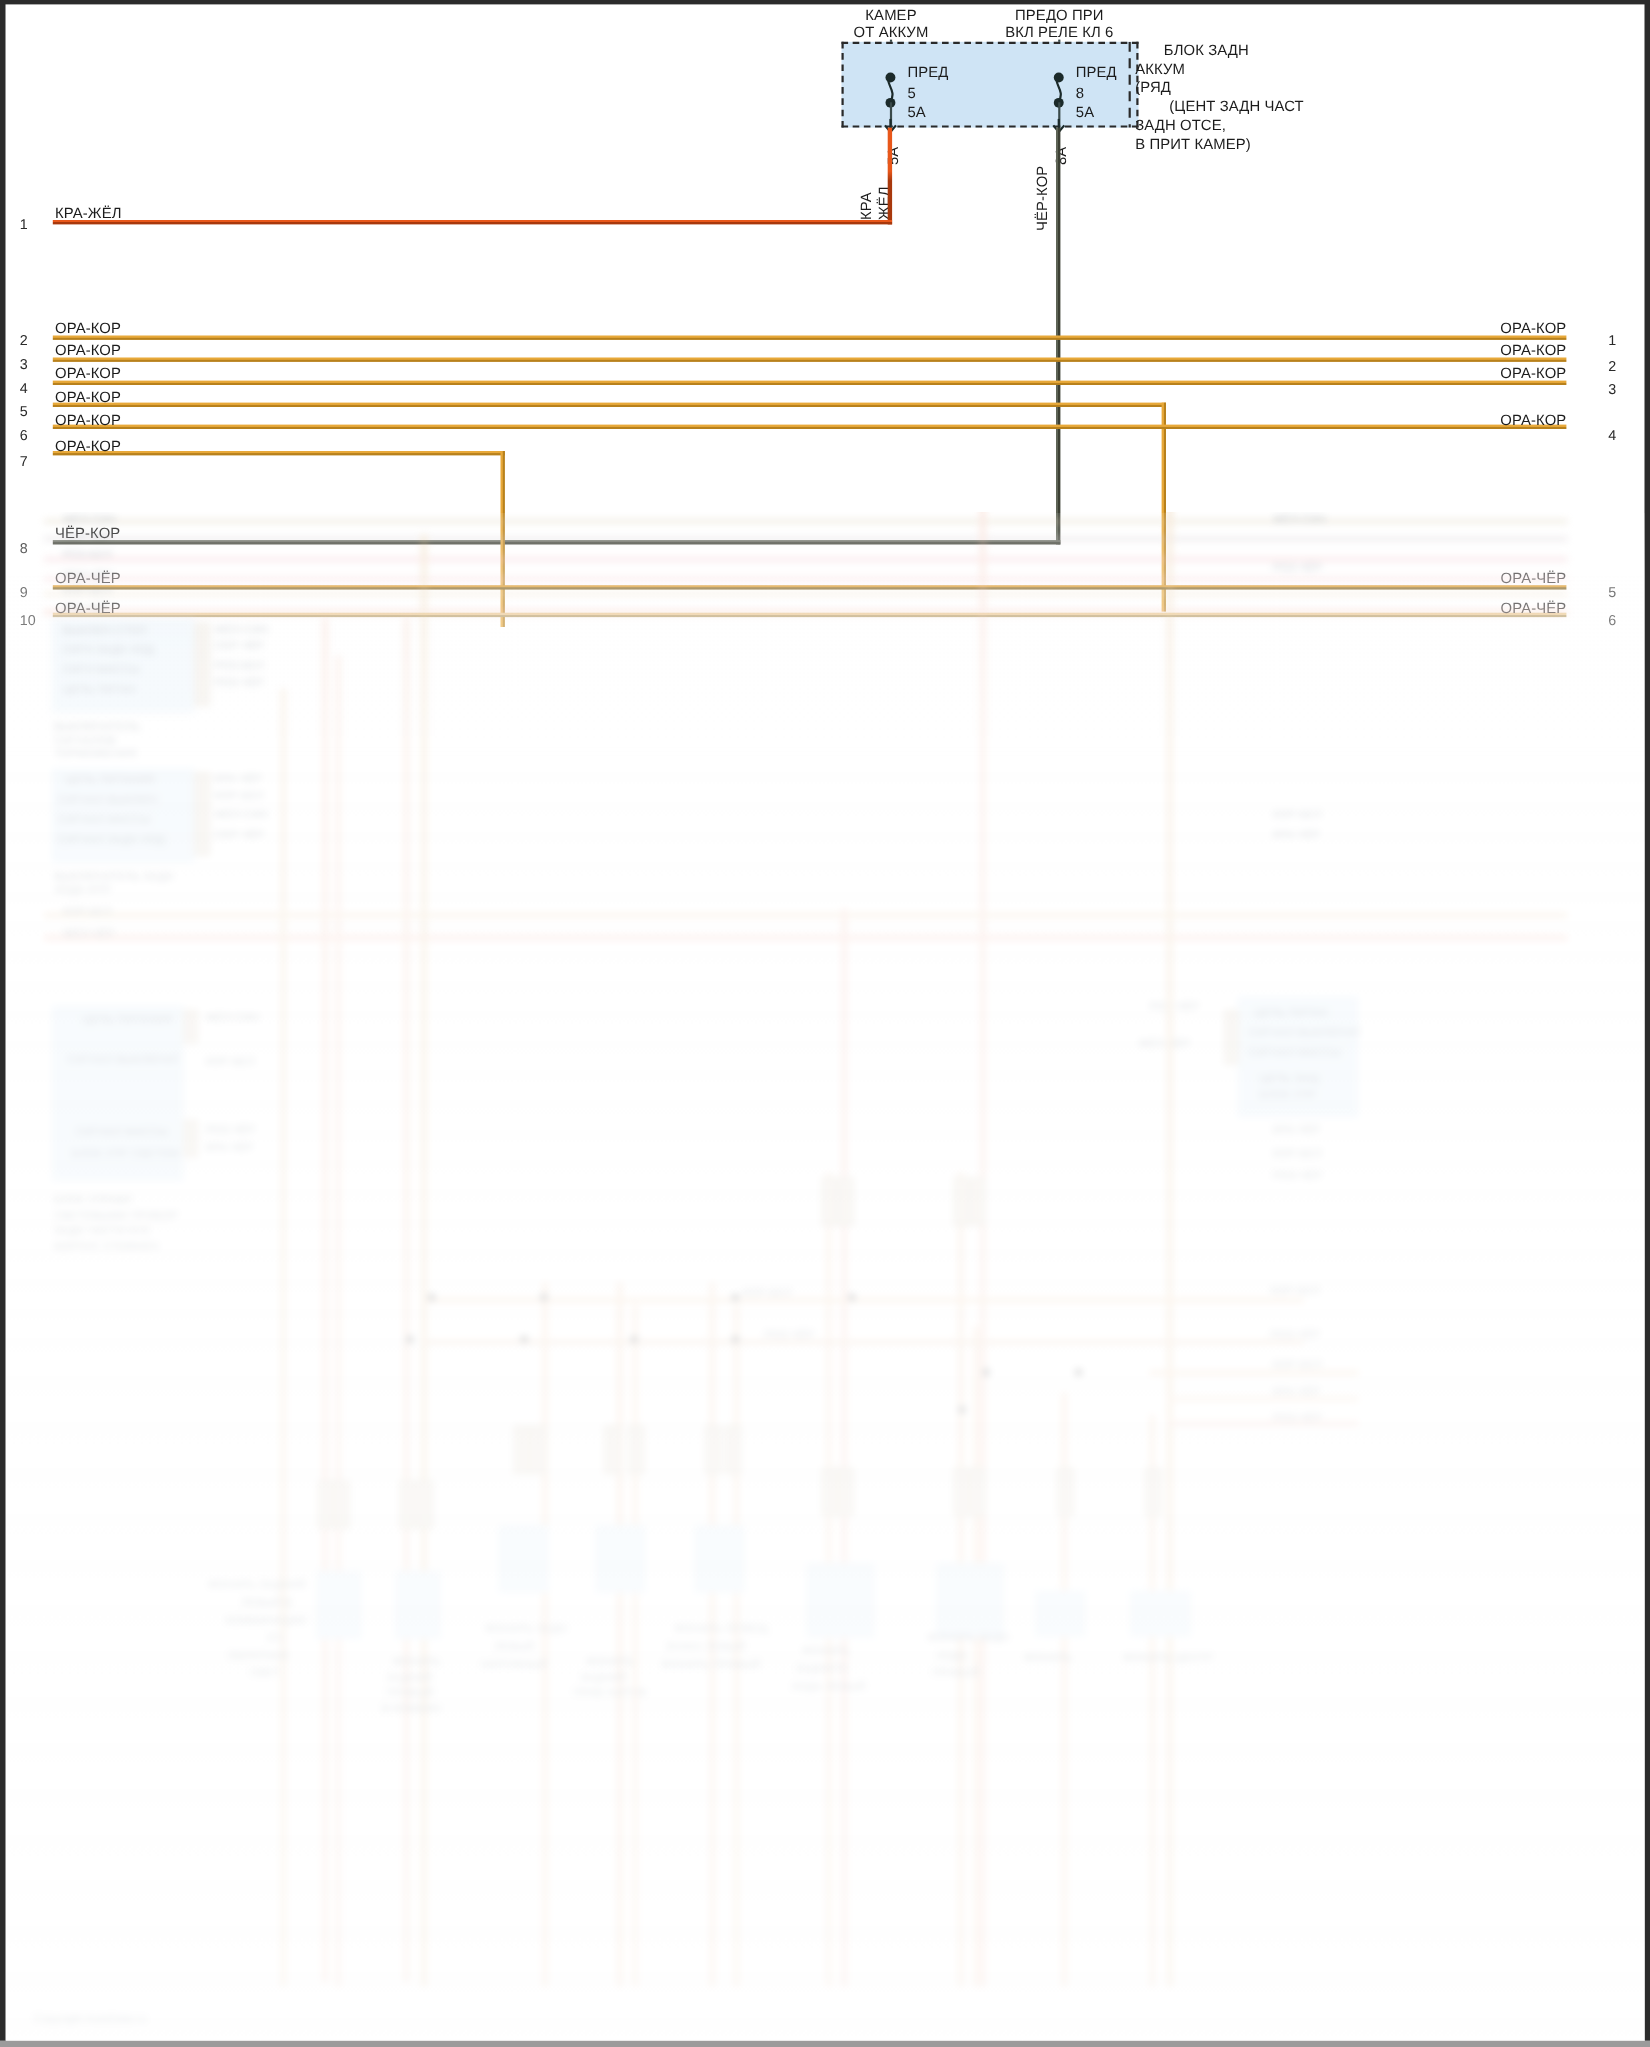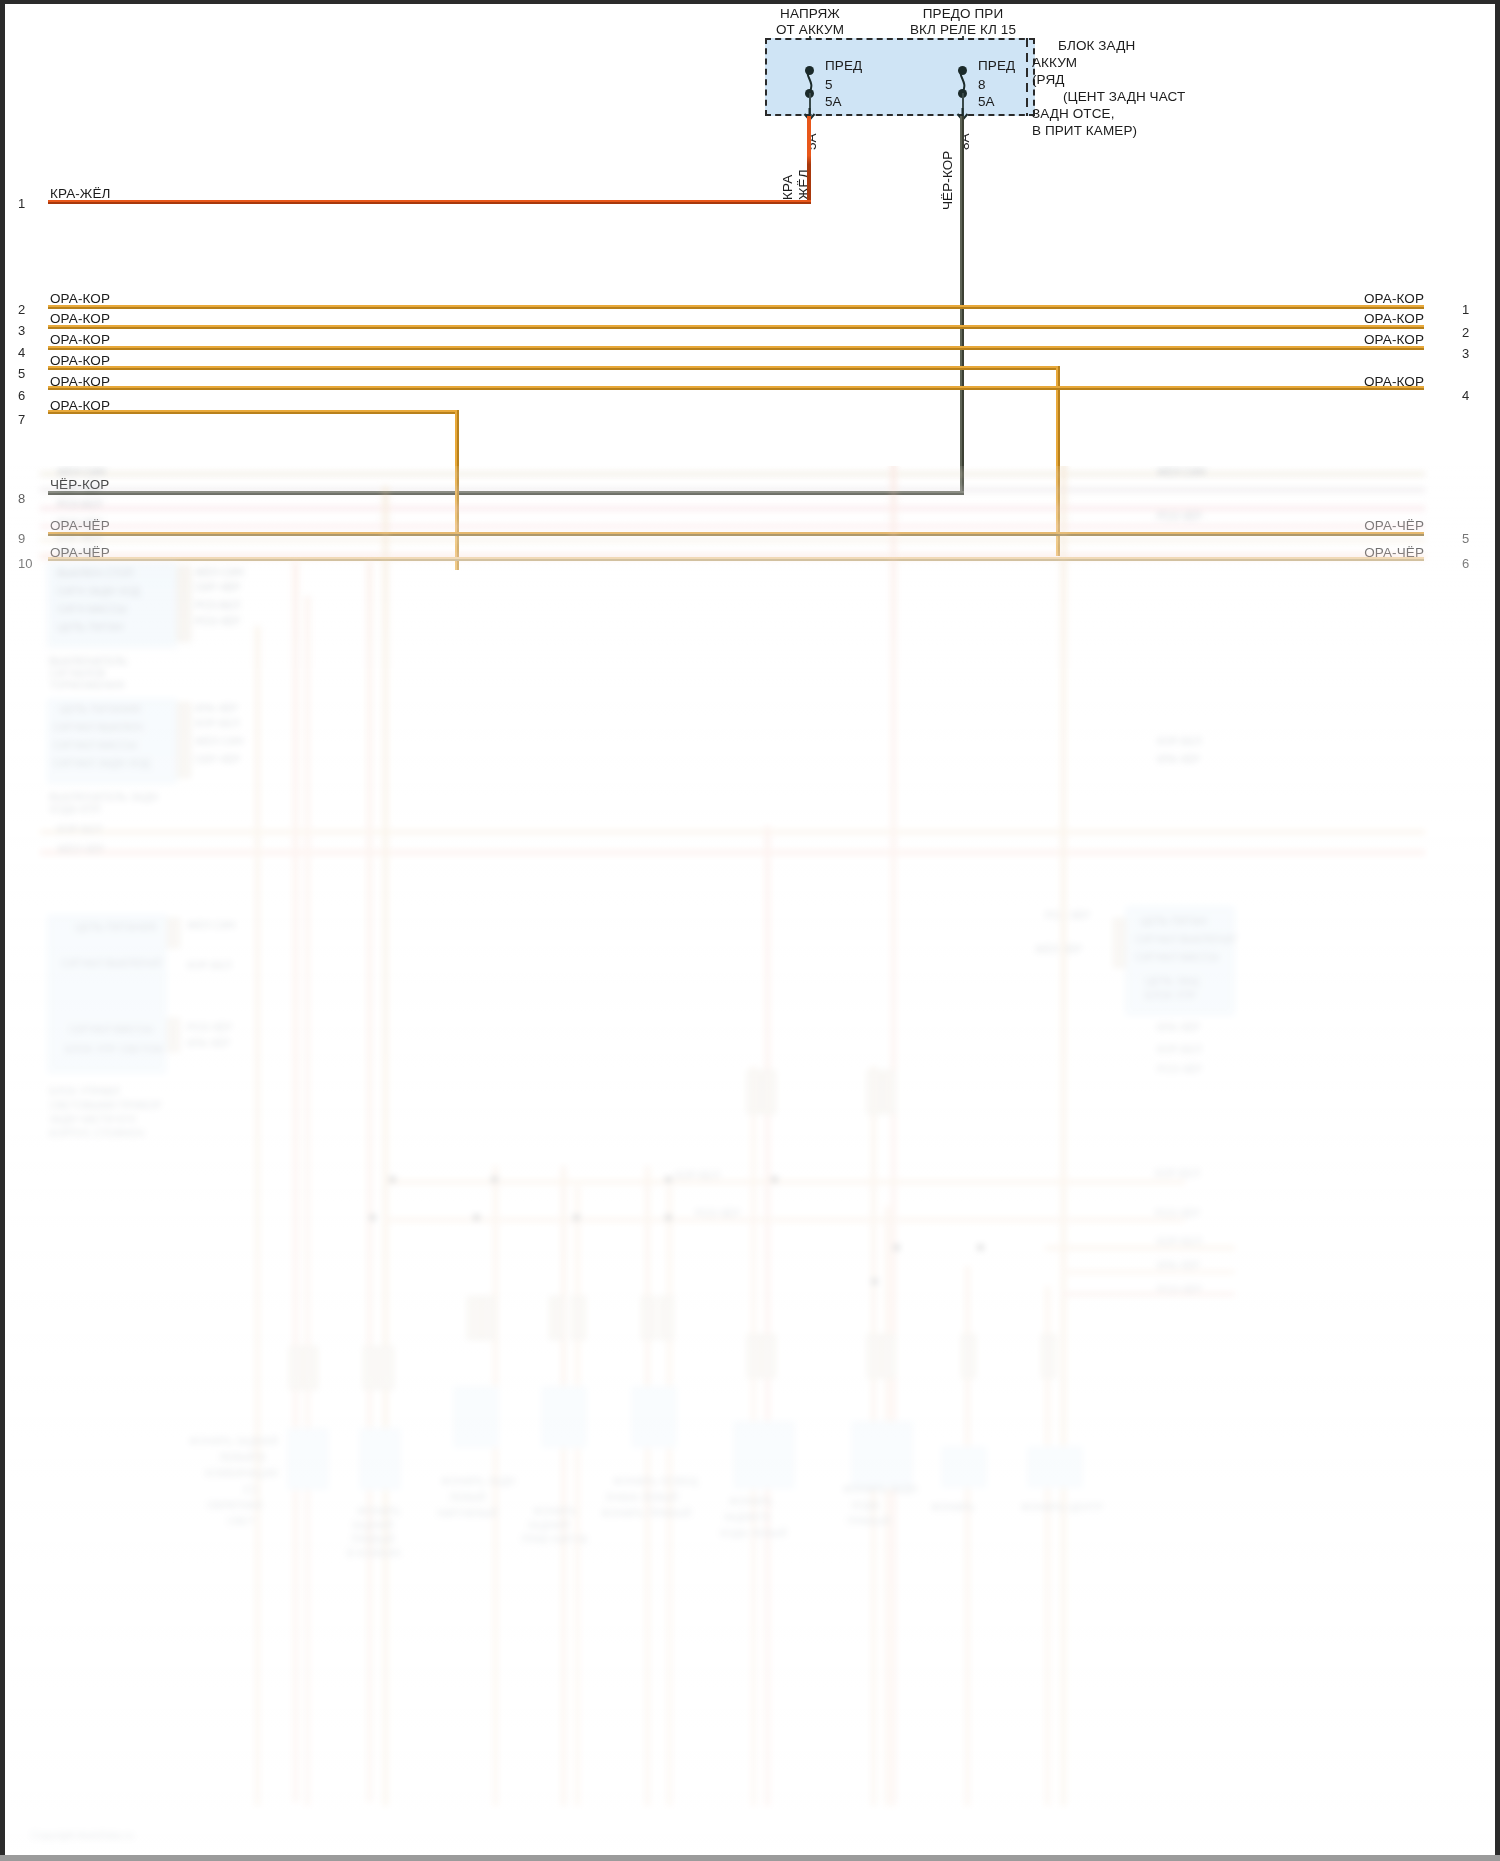--- a/index.html
+++ b/index.html
@@ -99,24 +99,24 @@
 </head>
 <body>
 
 <div id="page">
 
   <div id="frame-left"></div>
   <div id="frame-right"></div>
   <div id="frame-top"></div>
   <div id="frame-bottom"></div>
 
-  <div class="lbl c" style="left:810px; top:6px;">НАПРЯЖ</div>
+  <div class="lbl c" style="left:810px; top:6px;">КАМЕР</div>
   <div class="lbl c" style="left:810px; top:22px;">ОТ АККУМ</div>
   <div class="lbl c" style="left:963px; top:6px;">ПРЕДО ПРИ</div>
-  <div class="lbl c" style="left:963px; top:22px;">ВКЛ РЕЛЕ КЛ 15</div>
+  <div class="lbl c" style="left:963px; top:22px;">ВКЛ РЕЛЕ КЛ 6</div>
 
   <div class="fuse-wire" style="left:809px; top:36px; height:34px;"></div>
   <div class="fuse-wire" style="left:962px; top:36px; height:34px;"></div>
 
   <div id="fuse-block"></div>
 
   <div class="fuse-dot" style="left:805px; top:66px;"></div>
   <div class="squig" style="left:800px; top:70px;">
     <svg width="20" height="26" viewBox="0 0 20 26">
         <path d="M9.5 0 C 3 5, 16 12, 9.5 22" stroke="#1b2a2a" stroke-width="2" fill="none"></path>

